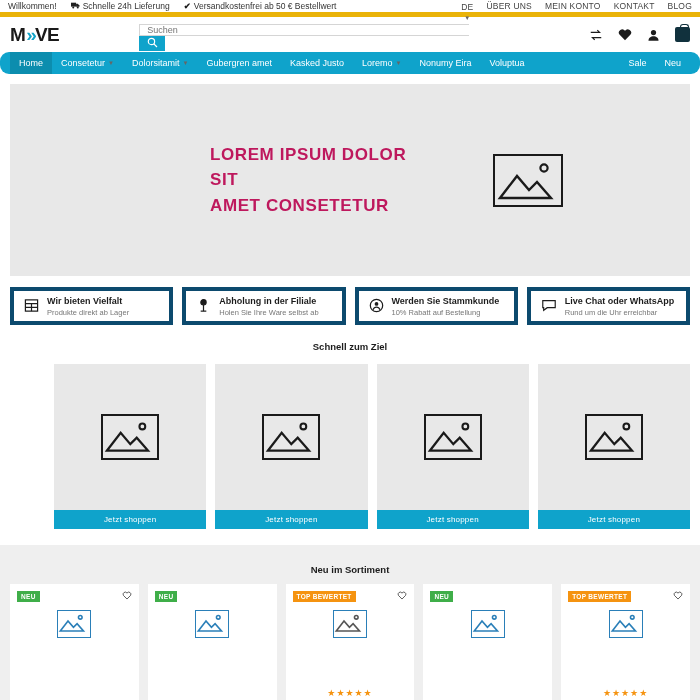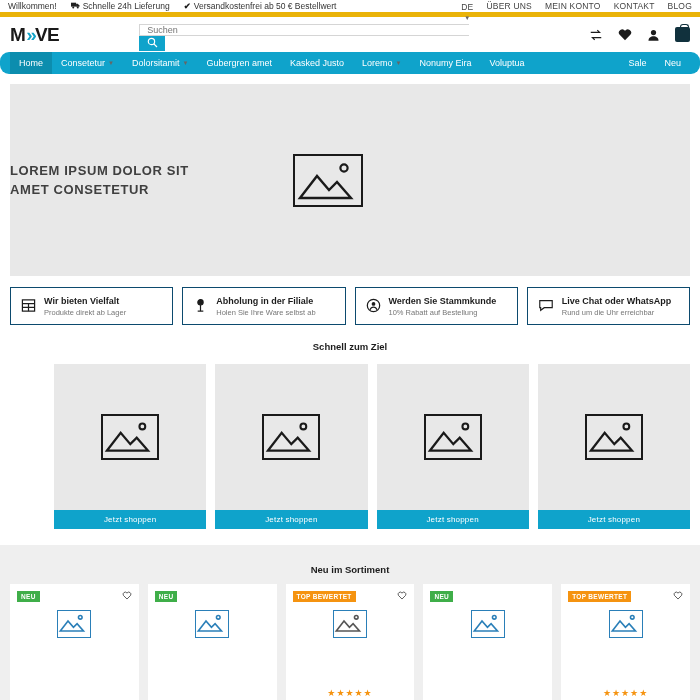--- a/index.html
+++ b/index.html
@@ -118,43 +118,44 @@
 
   
   .hero {
     margin: 10px 10px 0 10px;
     height: 192px;
     background: #e8e8e8;
     display: flex;
     align-items: center;
   }
   .hero h1 {
-    font-size: 13px;
+    margin-left: 200px;
+    font-size: 17px;
     font-weight: bold;
     letter-spacing: 0.6px;
     line-height: 1.5;
-    color: #404040;
+    color: #be185d;
     width: 200px;
   }
   .ph-img {
     border: 2.5px solid #1a1a1a;
     background: transparent;
     position: relative;
   }
   .ph-img svg { display: block; }
 
   
   .usps {
     display: flex;
     gap: 9px;
     margin: 11px 10px 0 10px;
   }
   .usp {
     flex: 1;
-    border: 1px solid #0c4a6e;
+    border: 4px solid #0c4a6e;
     height: 38px;
     display: flex;
     align-items: center;
     gap: 8px;
     padding: 0 10px;
     background: #fff;
   }
   .usp .t1 { font-size: 9px; font-weight: bold; color: #1c1c1c; }
   .usp .t2 { font-size: 7.5px; color: #777; margin-top: 2px; }
 

